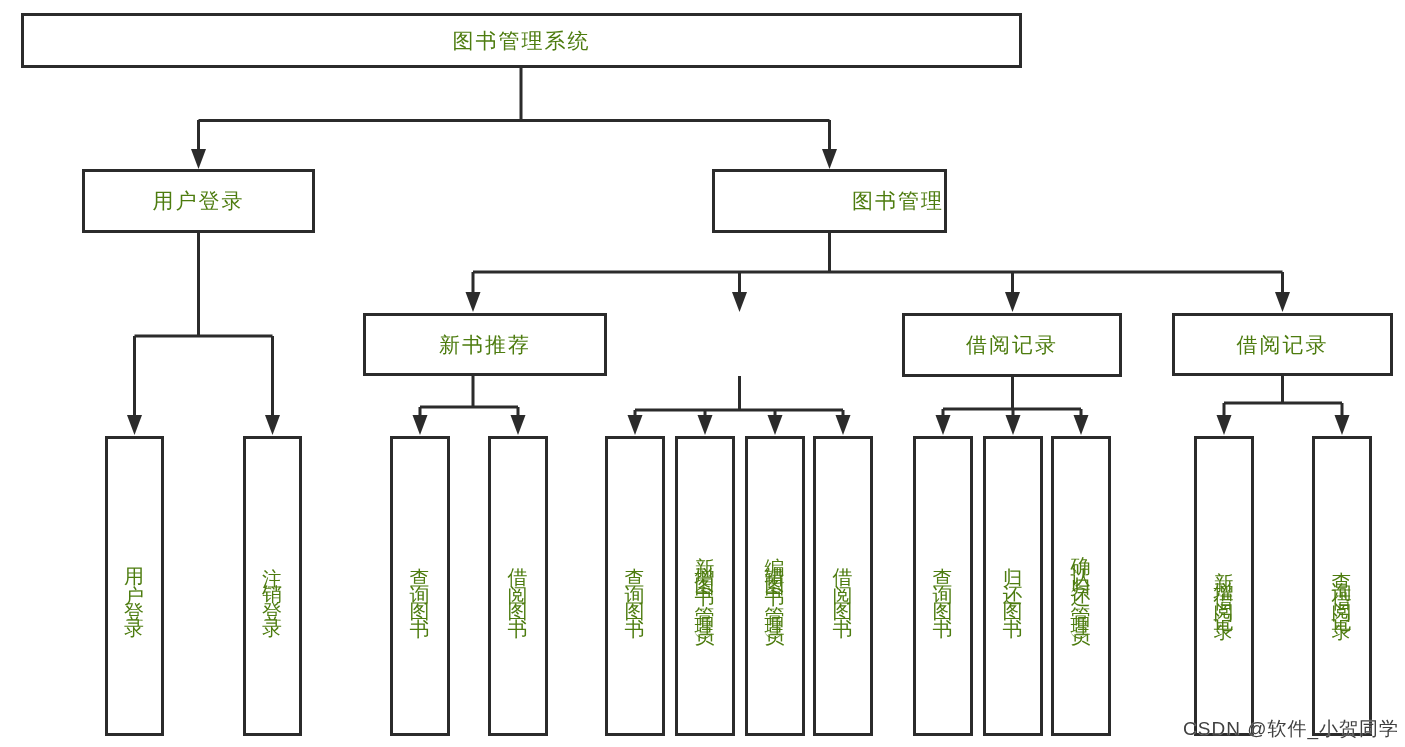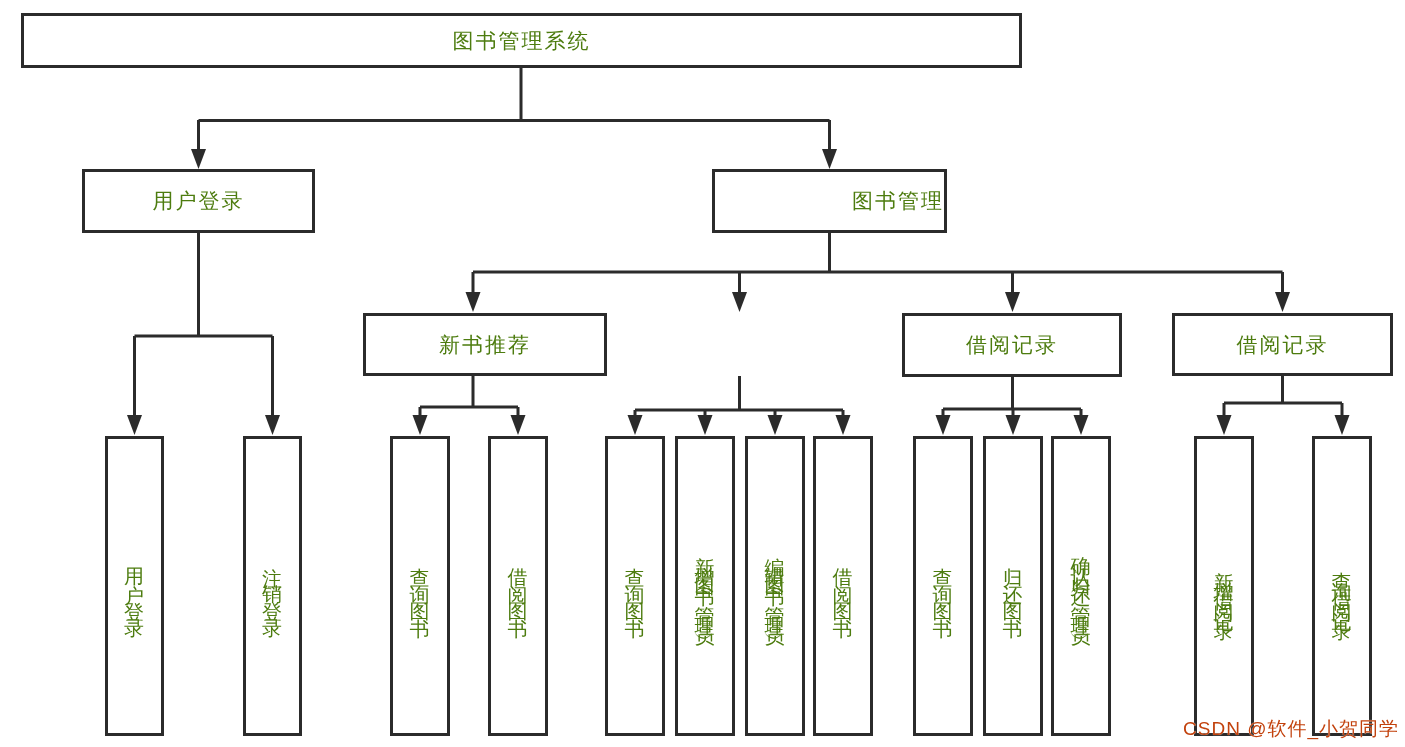--- a/index.html
+++ b/index.html
@@ -50,21 +50,21 @@
   }
   .leaf.wide span {
     letter-spacing: 17px;
   }
   #watermark {
     position: absolute;
     top: 716px;
     right: 6px;
     z-index: 3;
     font-size: 19px;
-    color: #c2410c;
+    color: #404040;
     letter-spacing: 1px;
     text-shadow: 0 0 1px #ffffff;
     white-space: nowrap;
   }
 </style>
 </head>
 <body>
 
 <div id="canvas">
 

